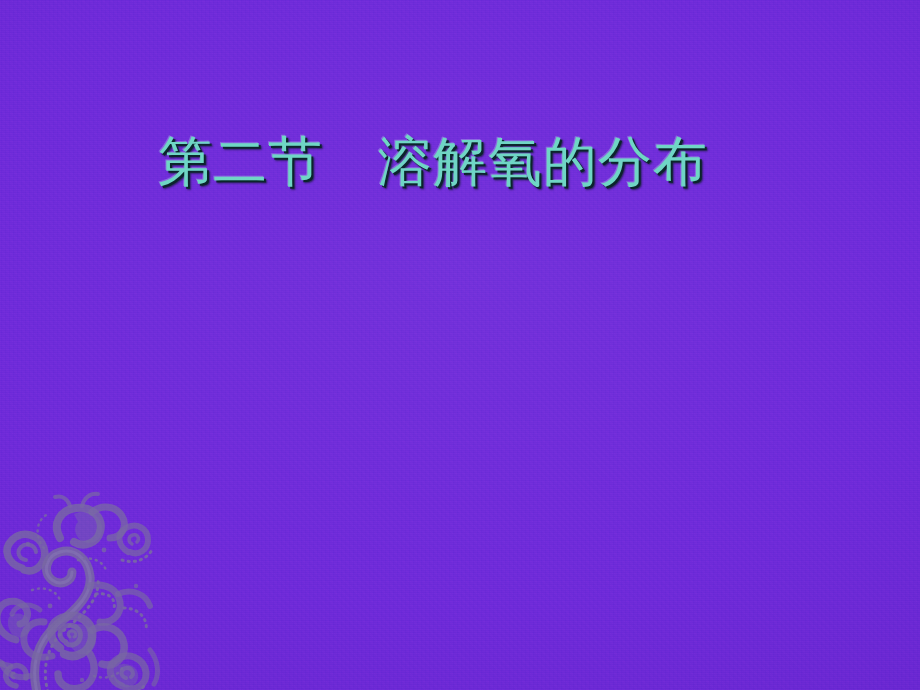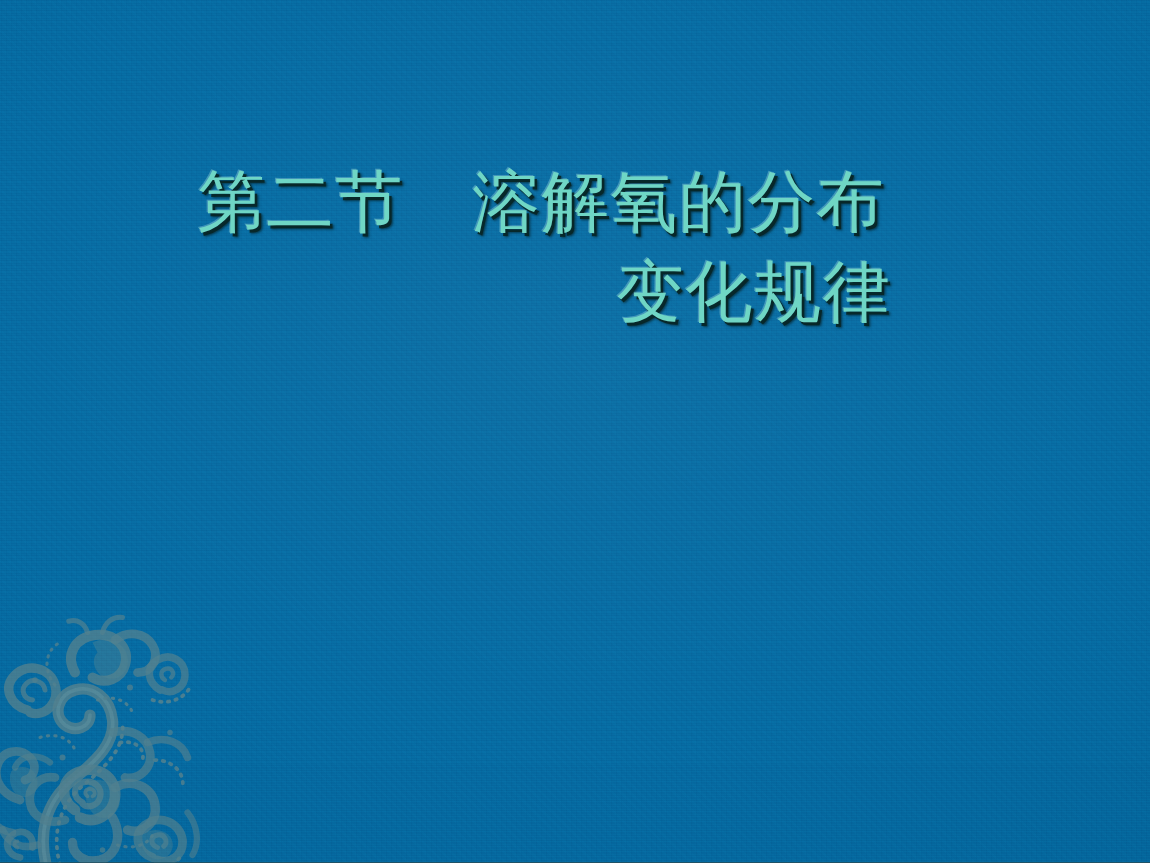--- a/index.html
+++ b/index.html
@@ -6,21 +6,21 @@
     margin: 0;
     padding: 0;
     background: #0e2b2a;
   }
 
   .slide {
     position: relative;
     width: 920px;
     height: 690px;
     overflow: hidden;
-    background-color: #0369a1;
+    background-color: #6d28d9;
     font-family: "DejaVu Sans", "Liberation Sans", sans-serif;
   }
 
   
   .texture {
     position: absolute;
     inset: 0;
     pointer-events: none;
     background-image:
       repeating-linear-gradient(0deg,
@@ -172,16 +172,15 @@
       <path d="M84 136 C96 130 110 138 110 150 C110 162 98 168 90 162 C82 156 80 142 86 138 Z"></path>
       <path d="M24 126 C34 120 44 126 44 136 C44 146 34 150 28 146 C22 142 20 130 24 126 Z"></path>
       <path d="M130 176 C142 170 154 178 152 188 C150 198 138 200 132 194 C126 188 126 180 130 176 Z"></path>
     </g>
   </svg>
 
   <div class="vignette"></div>
 
   <div class="title-block">
     <div class="title-line title-line-1">第二节　溶解氧的分布</div>
-    <div class="title-line title-line-2">变化规律</div>
   </div>
 
 </div>
 
 </body></html>

